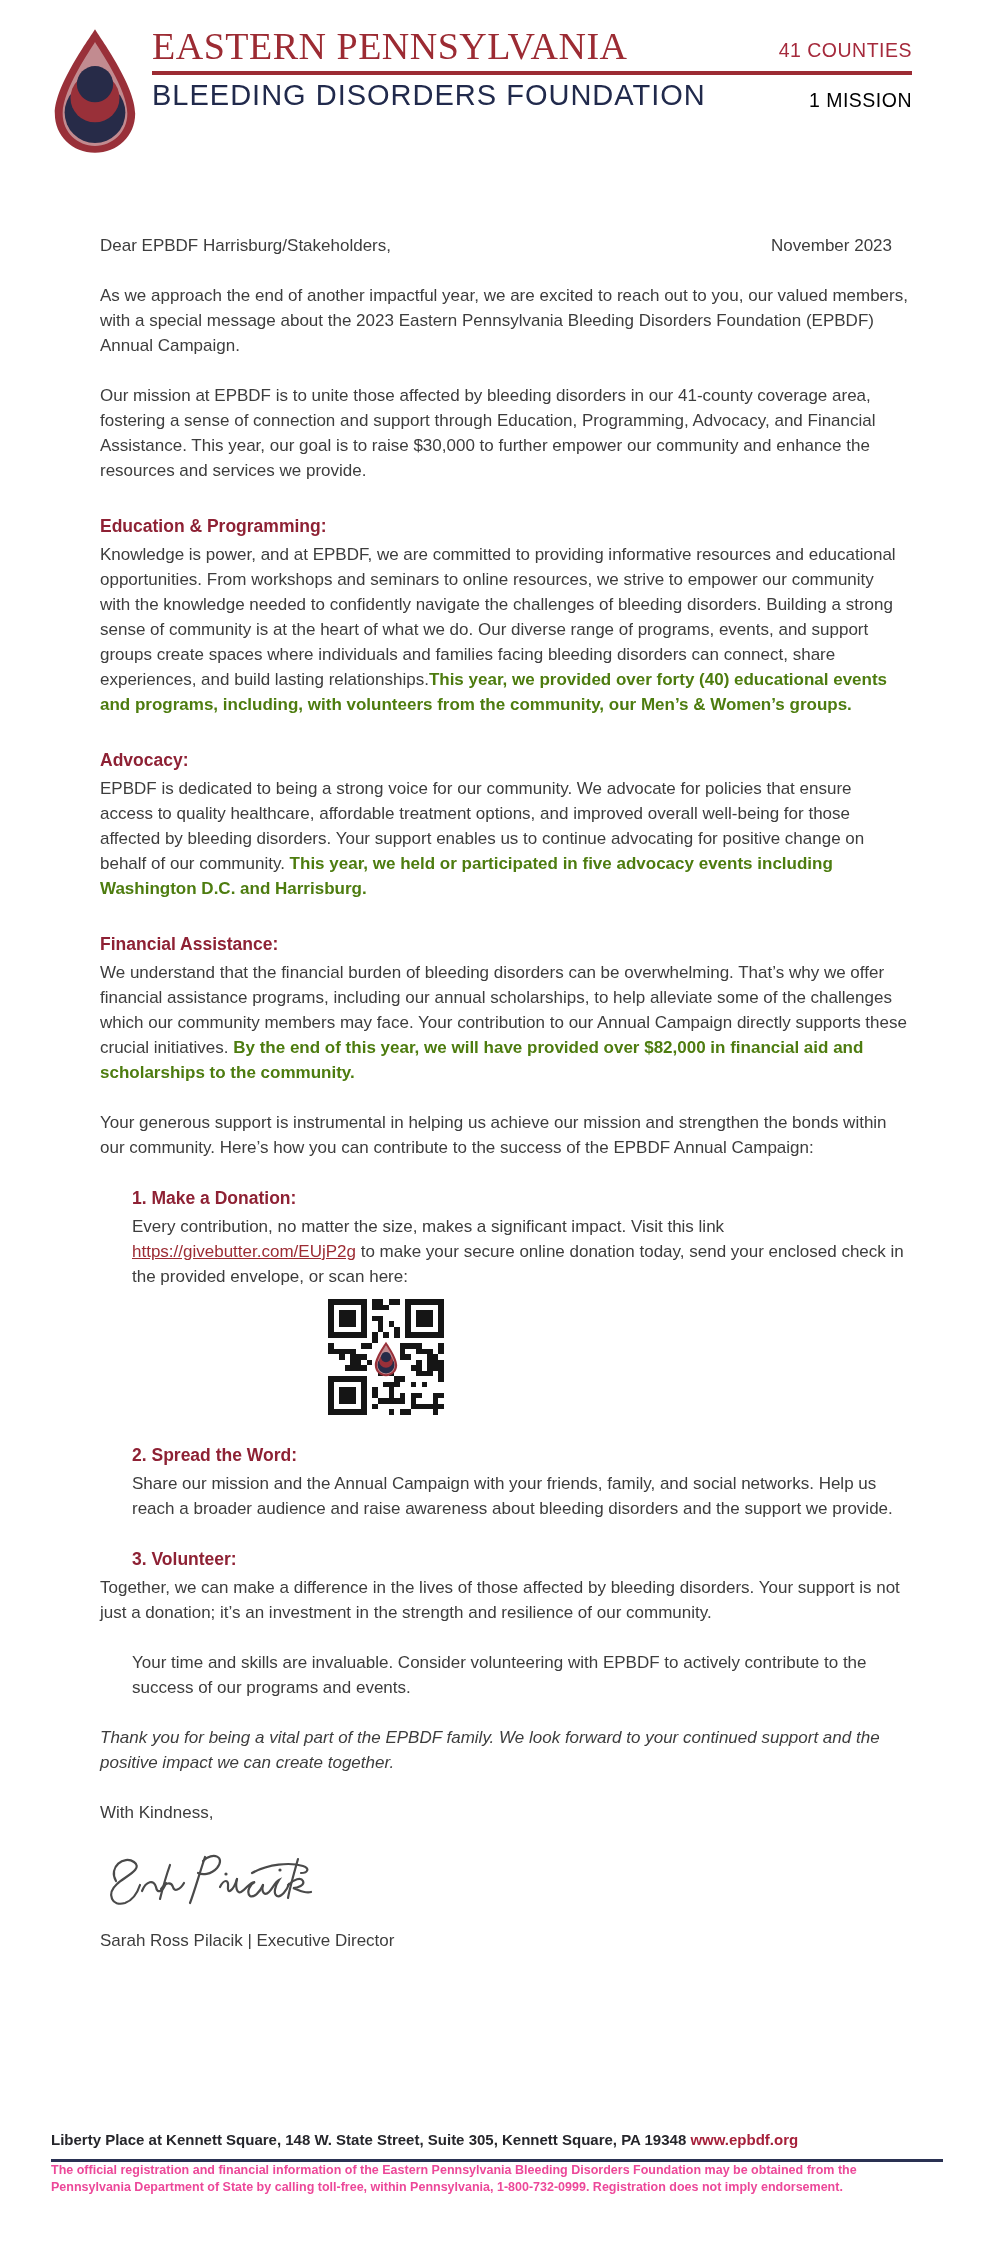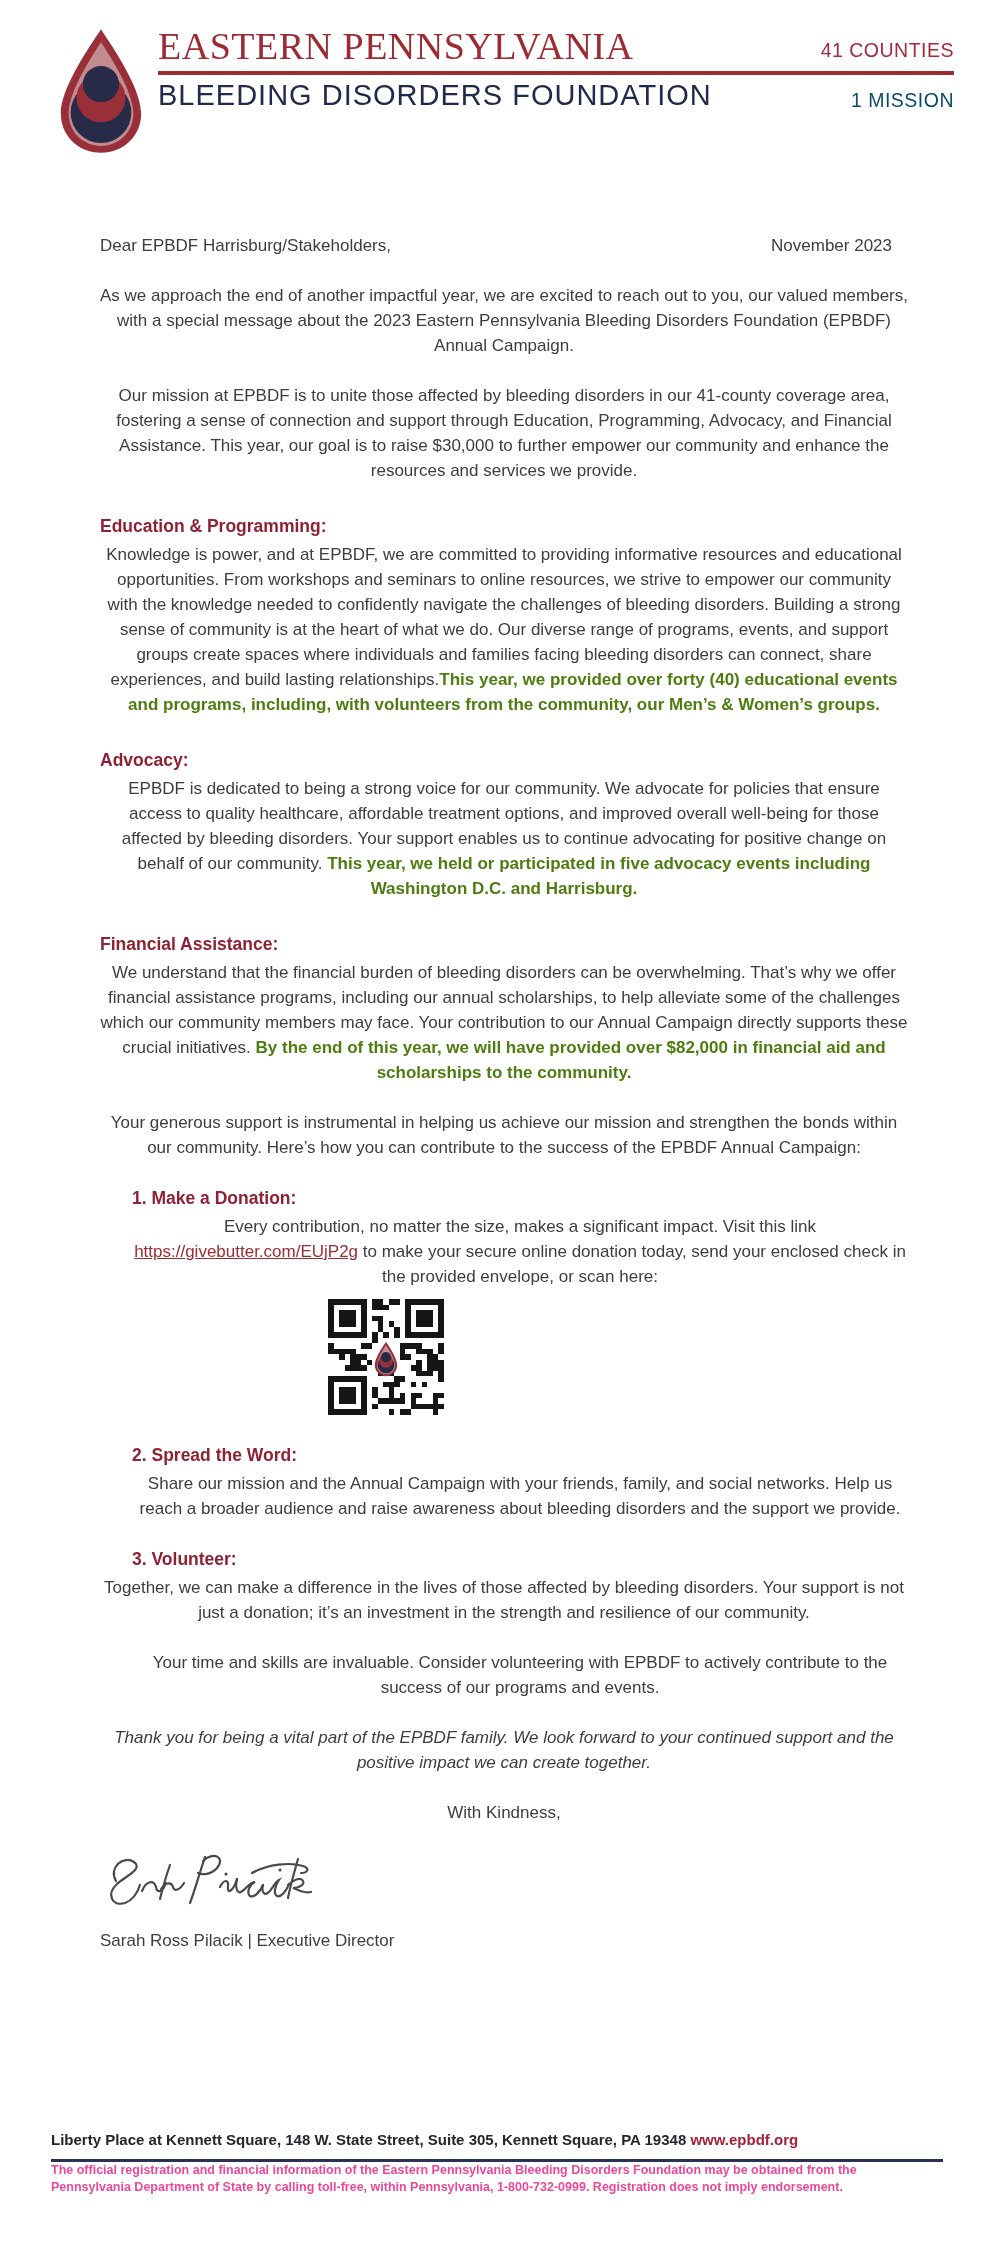--- a/index.html
+++ b/index.html
@@ -1,39 +1,39 @@
 <!DOCTYPE html>
 <html><head>
 <meta charset="utf-8">
 <style>
   html,body{margin:0;padding:0;}
   body{
     width:1000px;height:2256px;position:relative;overflow:hidden;
     background:#ffffff;font-family:"Liberation Sans",sans-serif;color:#3d3d3d;
   }
   
-  .header{position:absolute;top:0;left:8px;right:0;padding:26px 46px 0 44px;}
+  .header{position:absolute;top:0;left:2px;right:0;padding:26px 88px 0 44px;}
   .logo{position:absolute;left:44px;top:26px;width:98px;height:130px;}
   .header-text{margin-left:106px;}
   .hrow{display:flex;justify-content:space-between;align-items:flex-end;}
   .org-title{
     font-family:"Liberation Serif",serif;font-size:38px;line-height:40px;
     color:#9c2b33;letter-spacing:.5px;white-space:nowrap;
   }
   .counties{font-size:19.5px;color:#a52a3c;font-weight:500;letter-spacing:.5px;padding-bottom:4px;}
   .red-rule{height:4px;background:#9c2b33;margin-top:5px;}
   .org-subtitle{
     font-size:29px;line-height:34px;color:#212a4c;letter-spacing:1px;white-space:nowrap;margin-top:3px;
   }
-  .mission{font-size:19.5px;color:#0c4a6e;font-weight:500;letter-spacing:.5px;margin-top:8px;}
+  .mission{font-size:19.5px;color:#000000;font-weight:500;letter-spacing:.5px;margin-top:8px;}
   
   .letter{position:absolute;left:100px;top:233px;width:808px;font-size:17px;line-height:25px;}
   .salutation-row{display:flex;justify-content:space-between;}
   .date{padding-right:16px;}
-  .para{margin:25px 0 0;text-align:center;}
+  .para{margin:25px 0 0;}
   .para.indent{margin-left:32px;}
   .para.italic{font-style:italic;}
   .sec-heading{font-size:17.5px;font-weight:700;color:#8e2134;line-height:28px;margin:29px 0 0;}
   .sec-heading.sub{margin-left:32px;margin-top:24px;}
   .sec-heading + .para{margin-top:2px;}
   .bold{font-weight:700;color:#4d7c0f;}
   .text-link{color:#9c2b33;text-decoration:underline;cursor:pointer;}
   .qr-wrap{position:relative;width:116px;height:116px;margin:10px 0 26px 228px;}
   .qr-wrap svg.qr{width:116px;height:116px;display:block;}
   .qr-logo{position:absolute;left:44px;top:42px;width:28px;height:36px;}

